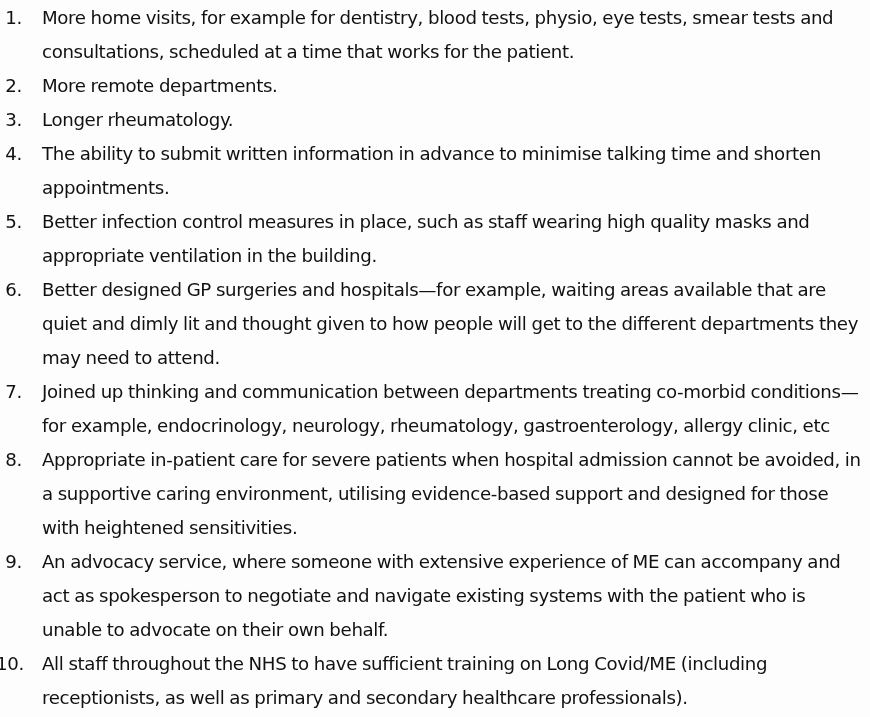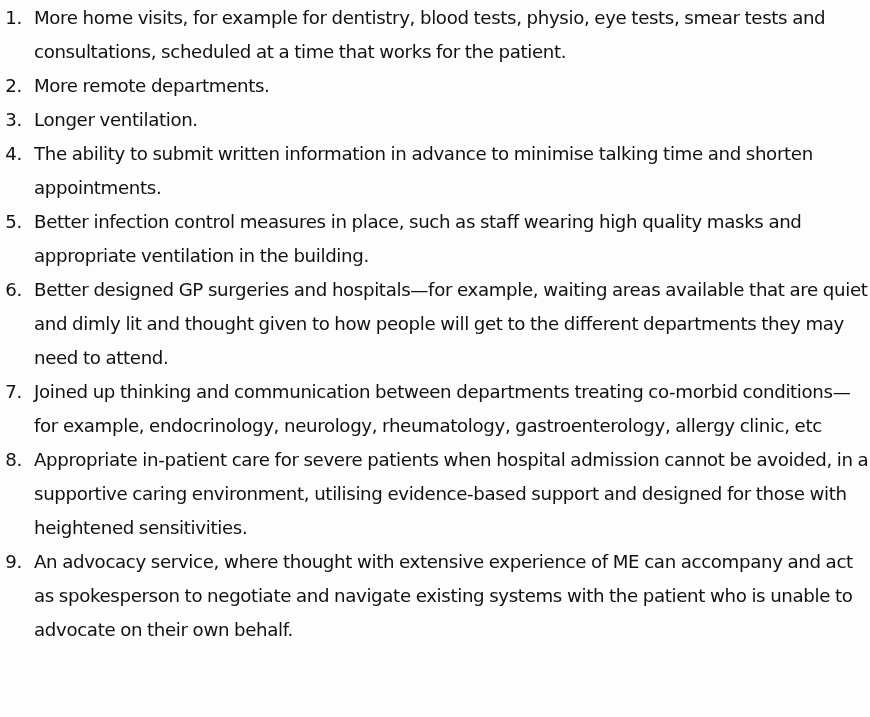--- a/index.html
+++ b/index.html
@@ -42,39 +42,39 @@
       box-sizing: border-box;
       white-space: nowrap;
     }
     .num.two {
       left: -4px;
       width: 30px;
       text-align: right;
     }
     .text {
       display: block;
-      margin-left: 8px;
+      margin-left: 16px;
     }
   </style>
 </head>
 <body>
 
 <div class="doc">
   <ol class="rec-list">
     <li>
       <span class="num">1.</span>
       <span class="text">More home visits, for example for dentistry, blood tests, physio, eye tests, smear tests and consultations, scheduled at a time that works for the patient.</span>
     </li>
     <li>
       <span class="num">2.</span>
       <span class="text">More remote departments.</span>
     </li>
     <li>
       <span class="num">3.</span>
-      <span class="text">Longer ventilation.</span>
+      <span class="text">Longer rheumatology.</span>
     </li>
     <li>
       <span class="num">4.</span>
       <span class="text">The ability to submit written information in advance to minimise talking time and shorten appointments.</span>
     </li>
     <li>
       <span class="num">5.</span>
       <span class="text">Better infection control measures in place, such as staff wearing high quality masks and appropriate ventilation in the building.</span>
     </li>
     <li>
@@ -84,16 +84,20 @@
     <li>
       <span class="num">7.</span>
       <span class="text">Joined up thinking and communication between departments treating co-morbid conditions—for example, endocrinology, neurology, rheumatology, gastroenterology, allergy clinic, etc</span>
     </li>
     <li>
       <span class="num">8.</span>
       <span class="text">Appropriate in-patient care for severe patients when hospital admission cannot be avoided, in a supportive caring environment, utilising evidence-based support and designed for those with heightened sensitivities.</span>
     </li>
     <li>
       <span class="num">9.</span>
-      <span class="text">An advocacy service, where thought with extensive experience of ME can accompany and act as spokesperson to negotiate and navigate existing systems with the patient who is unable to advocate on their own behalf.</span>
+      <span class="text">An advocacy service, where someone with extensive experience of ME can accompany and act as spokesperson to negotiate and navigate existing systems with the patient who is unable to advocate on their own behalf.</span>
+    </li>
+    <li>
+      <span class="num two">10.</span>
+      <span class="text">All staff throughout the NHS to have sufficient training on Long Covid/ME (including receptionists, as well as primary and secondary healthcare professionals).</span>
     </li>
   </ol>
 </div>
 
 </body></html>

